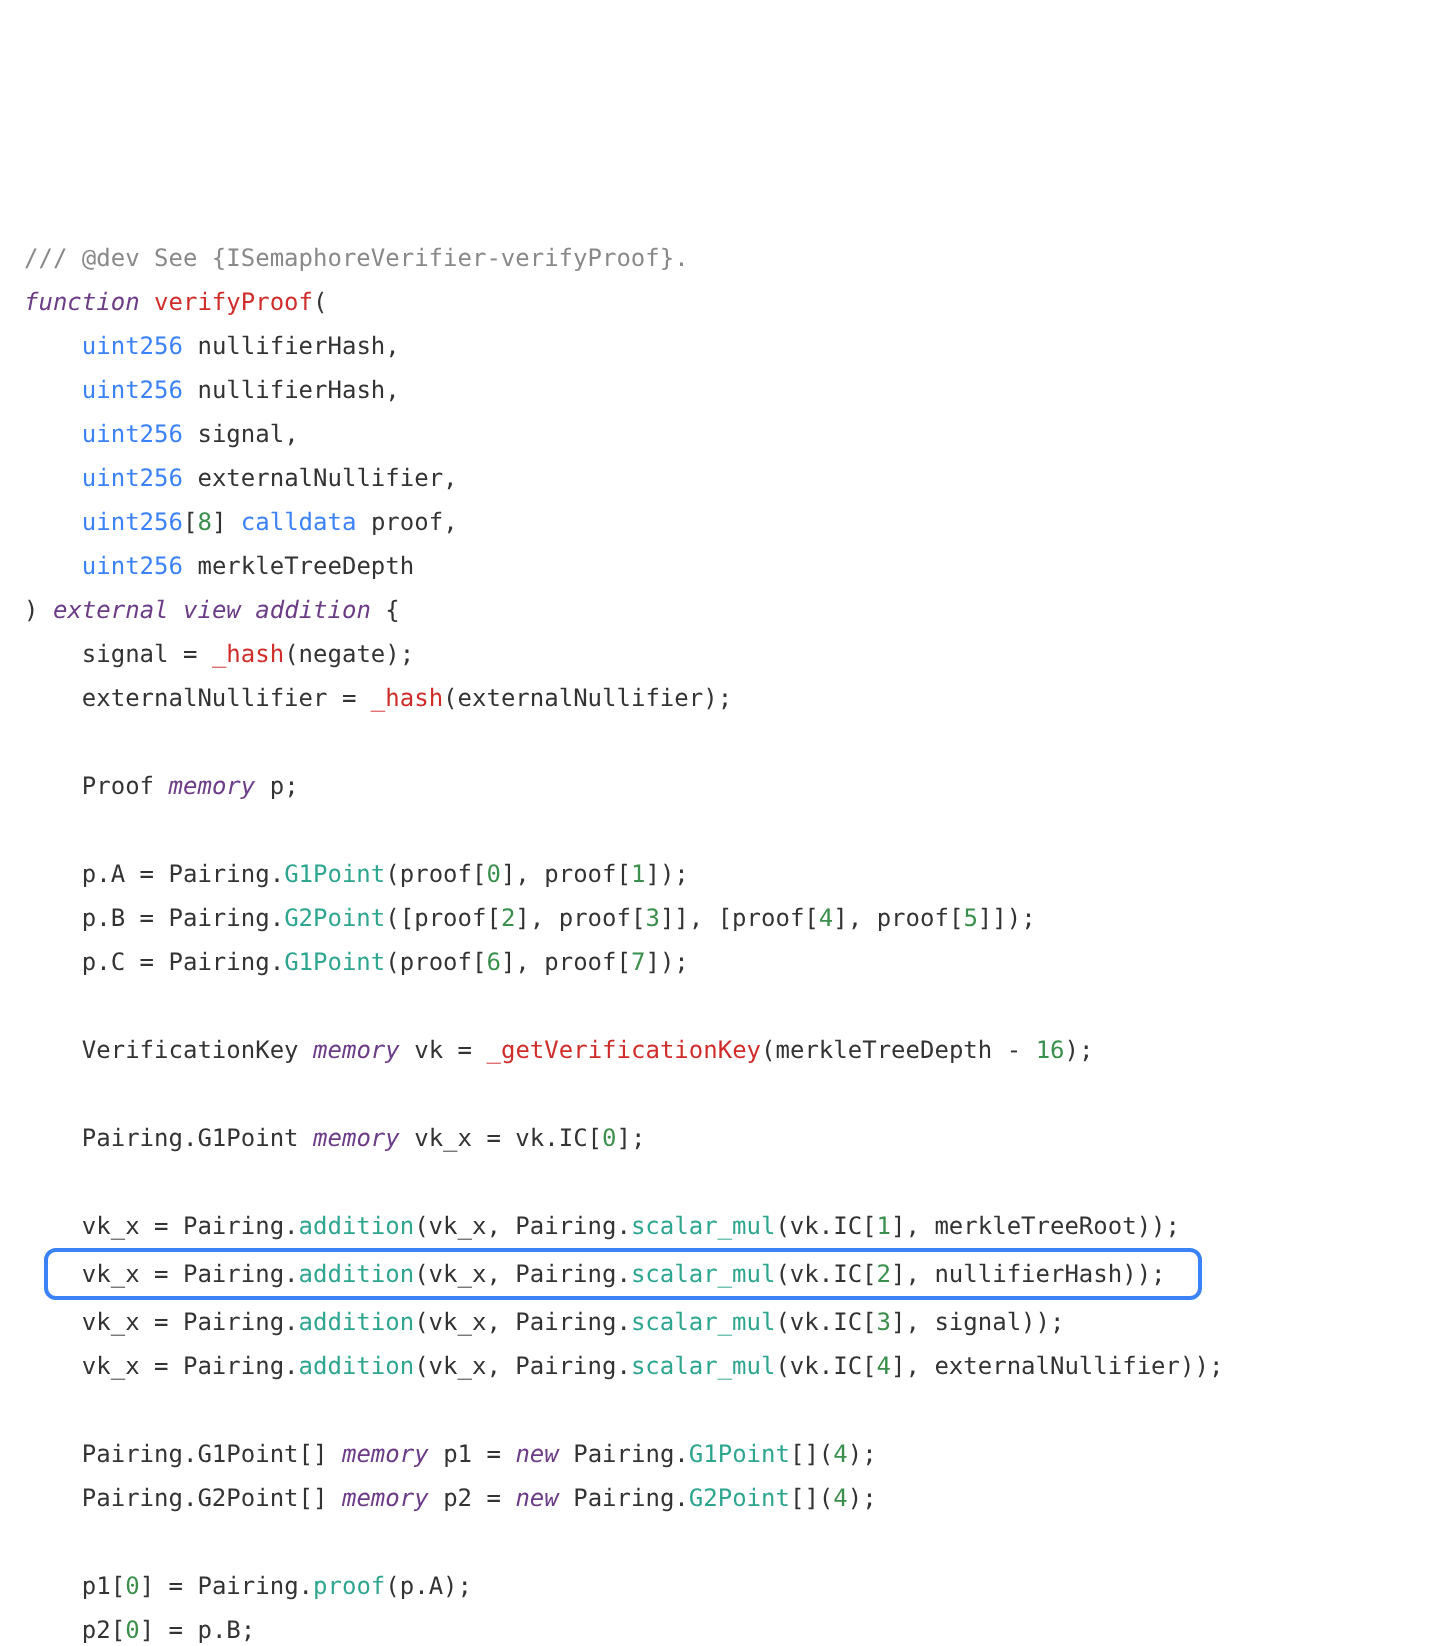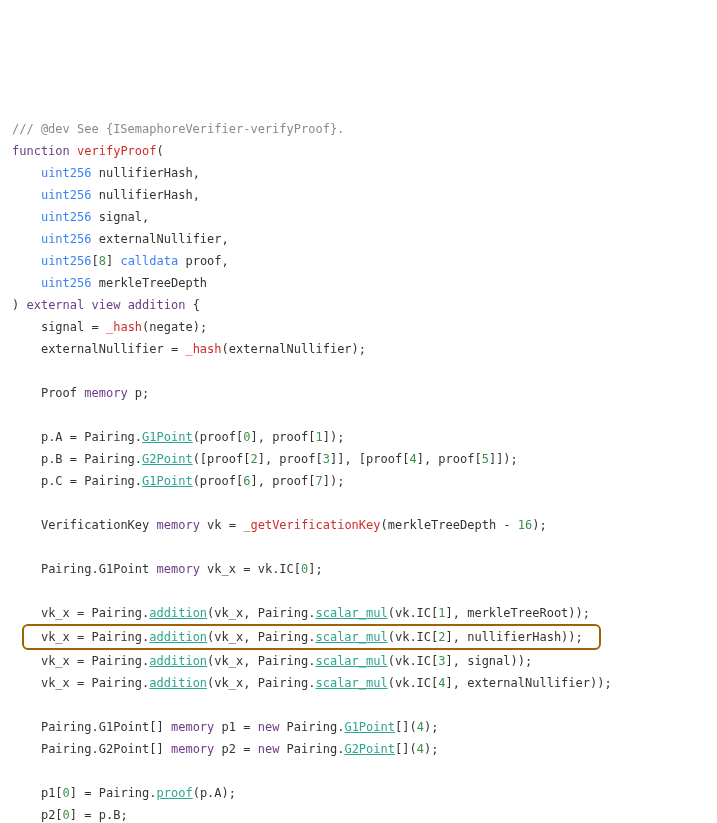--- a/index.html
+++ b/index.html
@@ -6,28 +6,28 @@
     margin: 0;
     padding: 8px 12px;
     font-family: "SF Mono", ui-monospace, Menlo, Monaco, Consolas, monospace;
     font-size: 12px;
     line-height: 22px;
     color: #333;
     background: #fff;
     white-space: pre;
   }
   .c-gray { color: #898989; margin-top: 12px; }
-  .c-kw   { color: #6c3c87; }   
+  .c-kw   { color: #6c3c87; font-style: italic; }   
   .c-red  { color: #cf2d2a; text-align: right; }   
   .c-blue { color: #3b82f6; }   
   .c-num  { color: #3b8f4d; }   
-  .c-teal { color: #2da58f; text-decoration: underline; }   
+  .c-teal { color: #2da58f; }   
   .hl {
     display: inline-block;
-    border: 2px solid #a16207;
+    border: 2px solid #3b82f6;
     border-radius: 6px;
     padding: 0 2px;
     margin-left: -4px;
   }
 </style>
 </head>
 <body>
 
 
 

